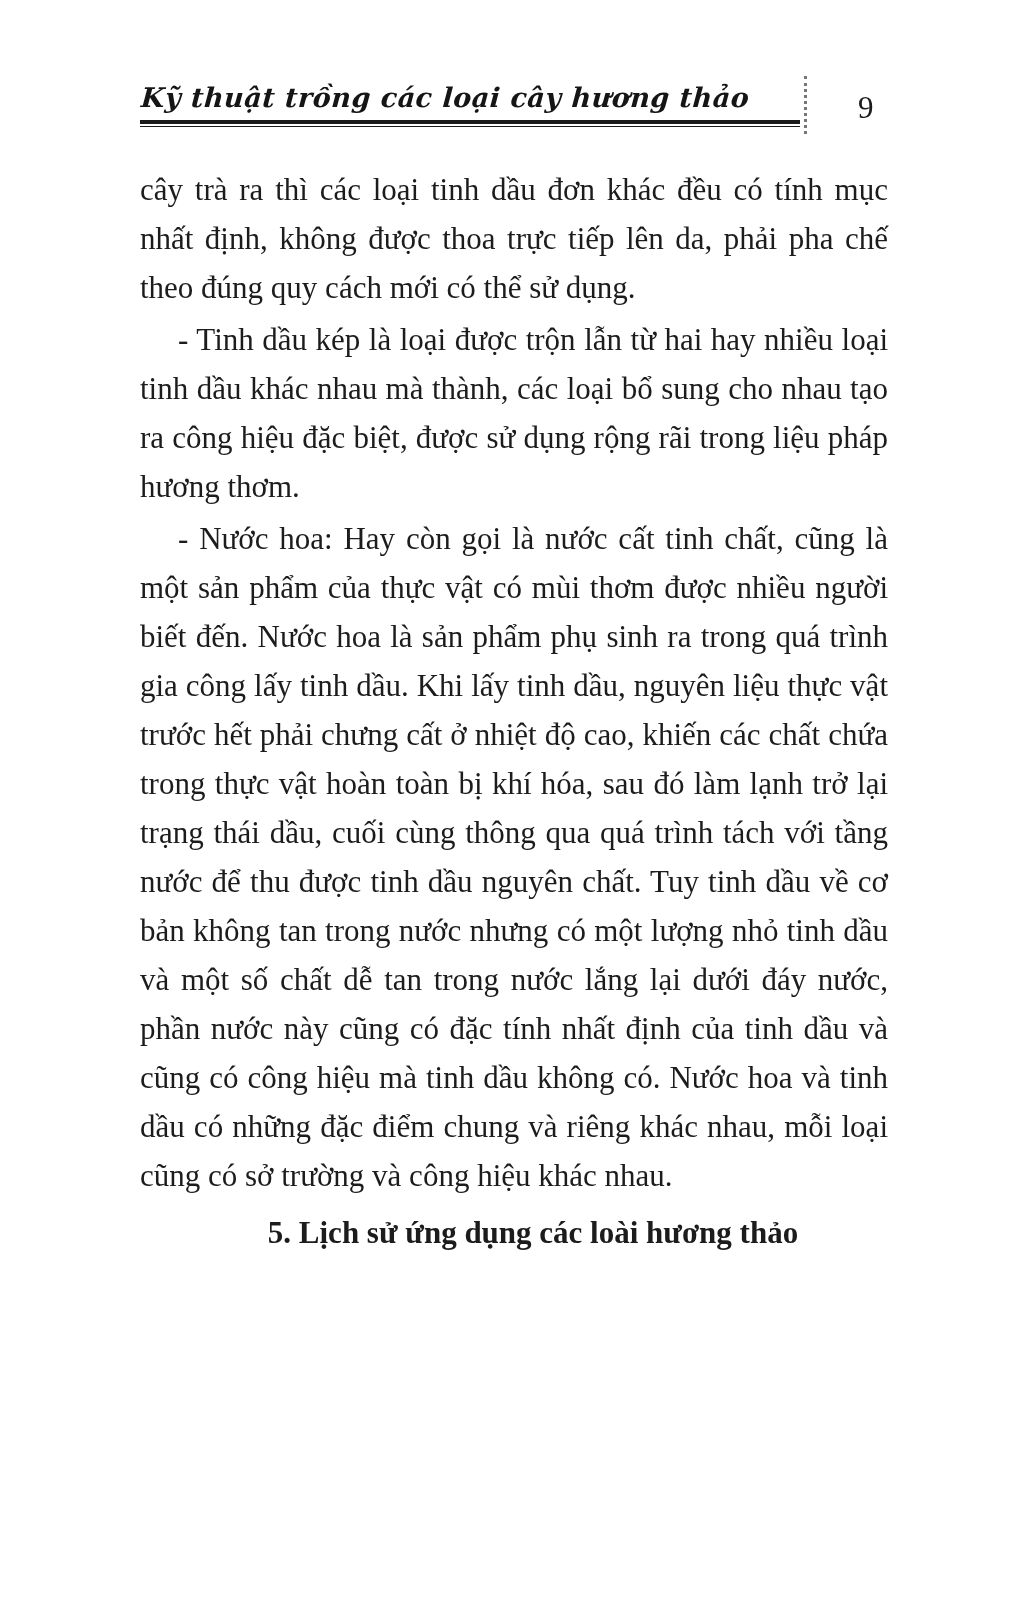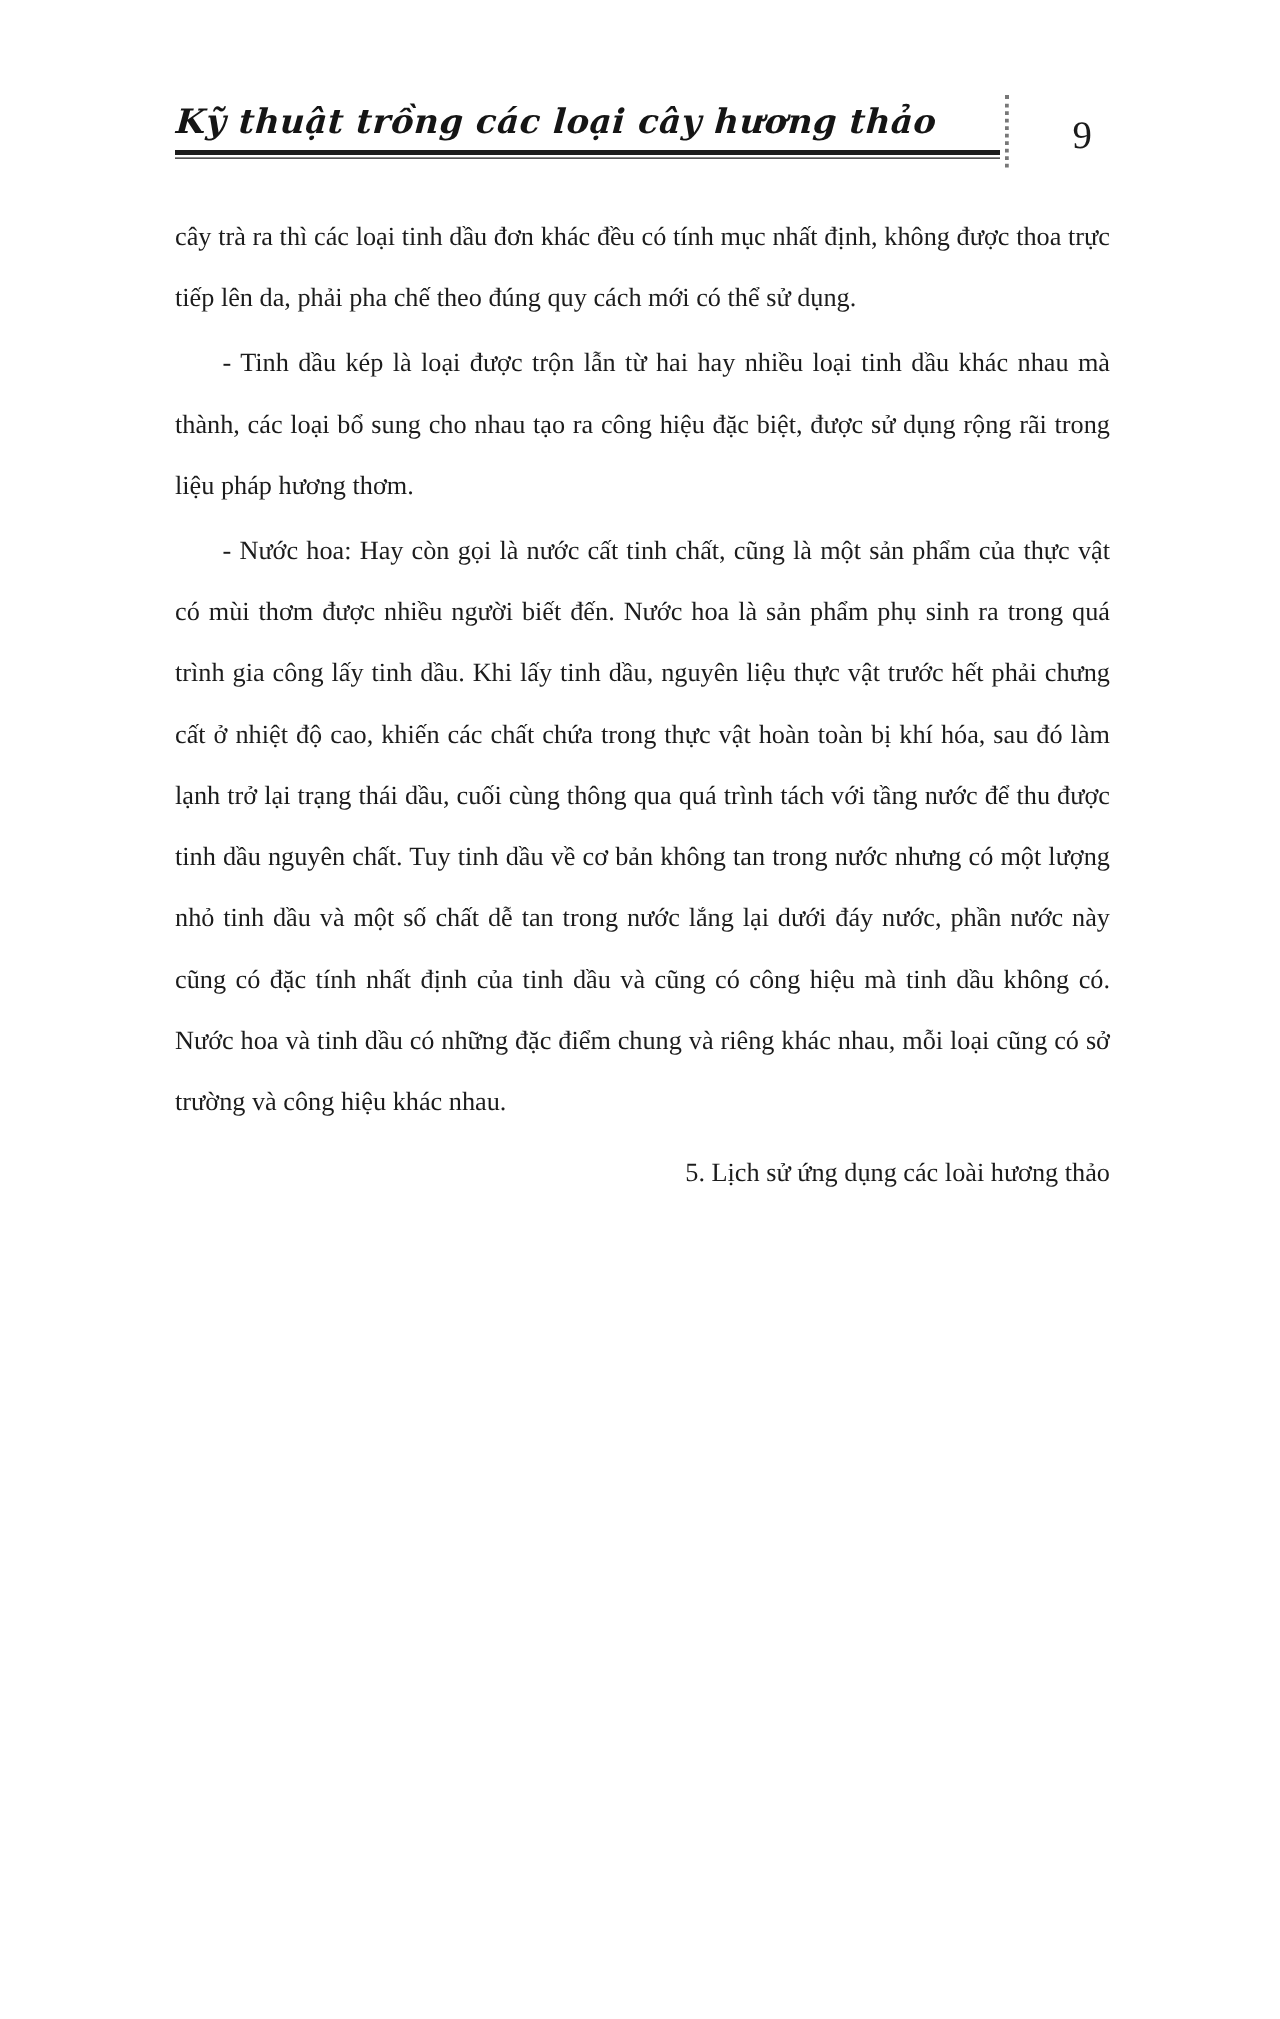--- a/index.html
+++ b/index.html
@@ -67,35 +67,35 @@
     font-size: 31px;
     color: #1b1b1b;
   }
 
   
   .body-text {
     position: absolute;
     top: 165px;
     left: 140px;
     width: 748px;
-    font-size: 21px;
+    font-size: 31px;
     line-height: 49px;
     text-align: justify;
     color: #1c1c1c;
   }
   .body-text p {
     margin: 0 0 3px 0;
   }
   .body-text p.indent {
     text-indent: 38px;
   }
   .body-text p.heading {
-    font-weight: normal;
+    font-weight: bold;
     text-indent: 38px;
-    text-align: right;
+    text-align: center;
     margin-top: 8px;
     margin-bottom: 8px;
   }
 </style>
 </head>
 <body>
 
 <div class="page">
 
   <div class="header">

